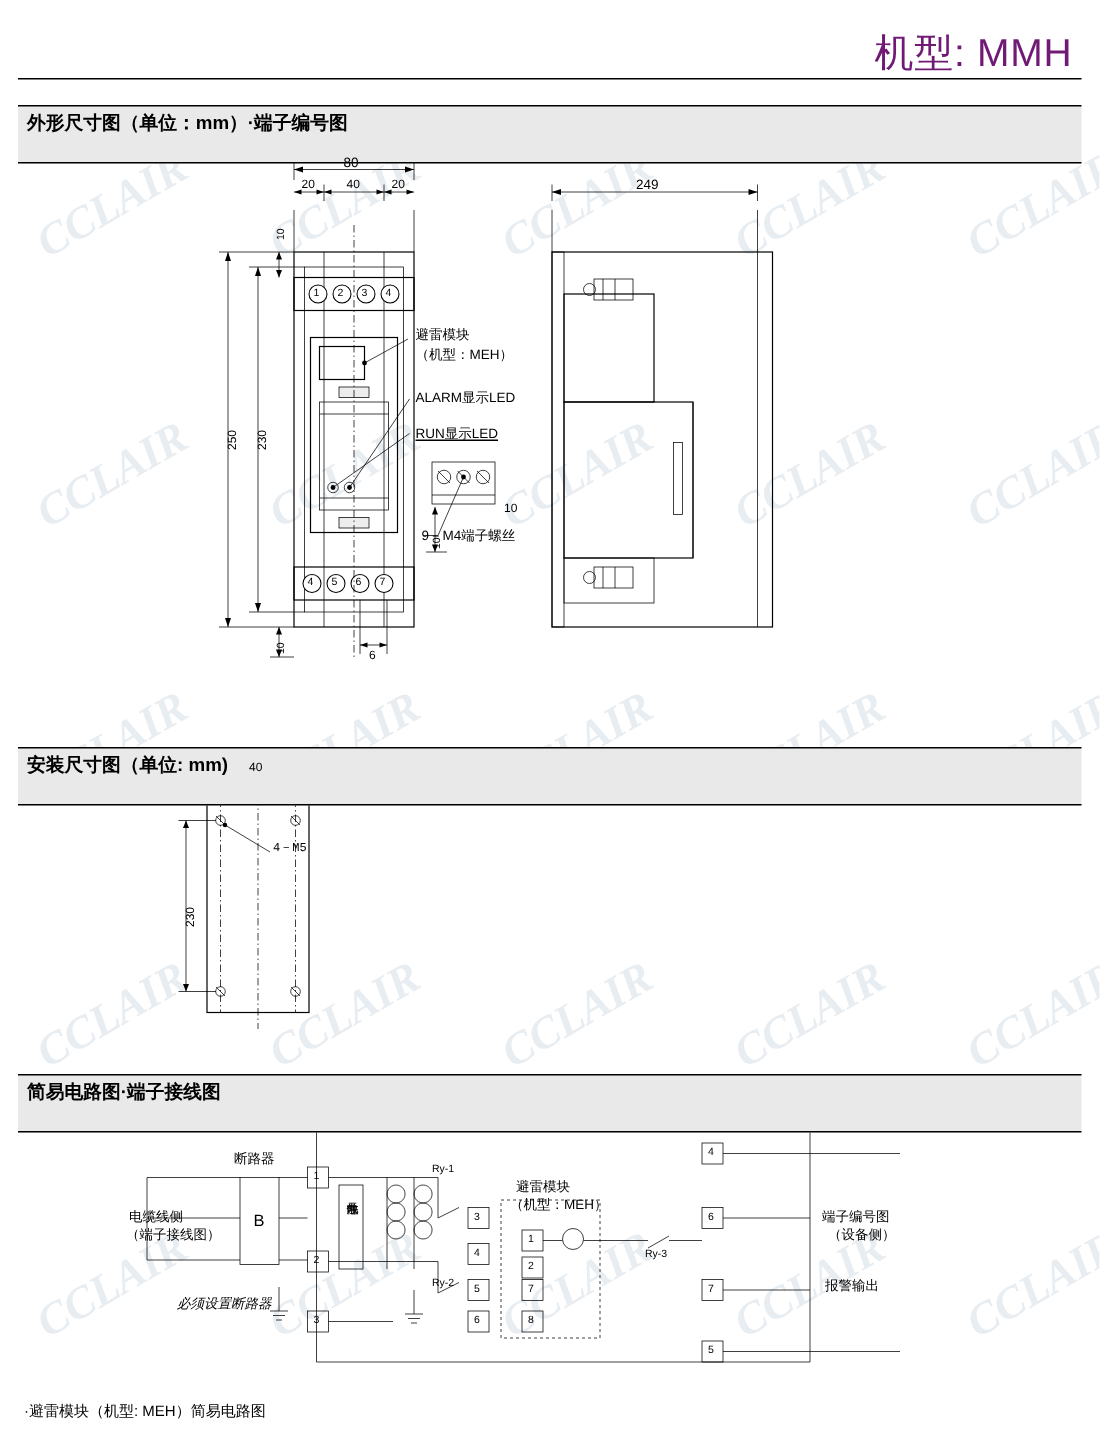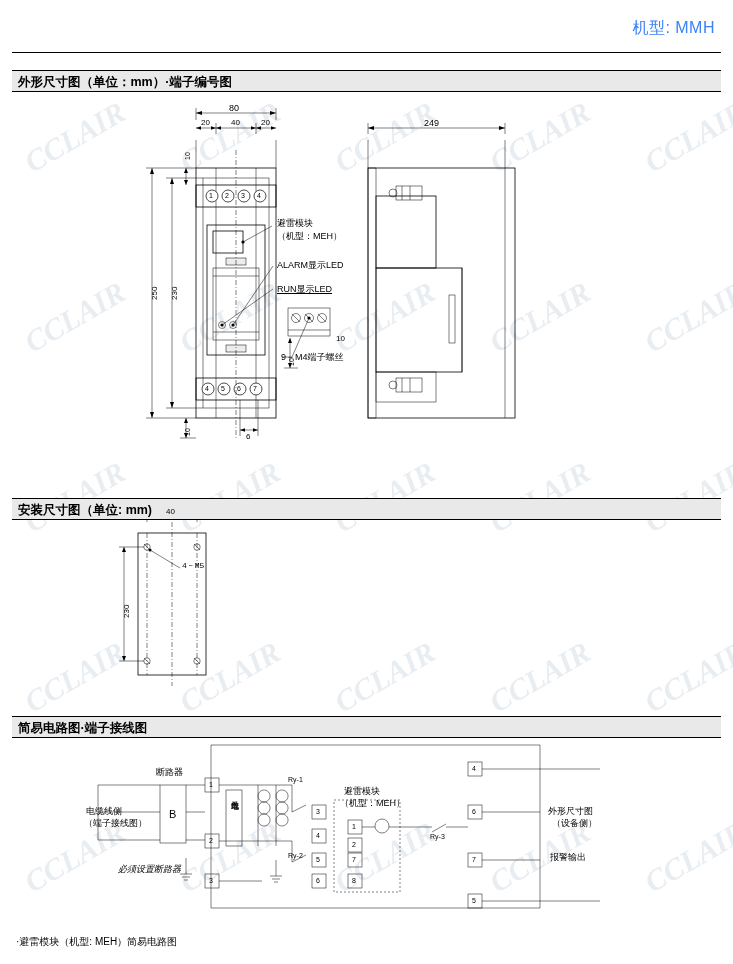--- a/index.html
+++ b/index.html
@@ -19,31 +19,31 @@
     position: absolute;
     left: 0; top: 0;
     width: 733px;
     height: 964px;
   }
   
   .model-title {
     position: absolute;
     right: 18px;
     top: 18px;
-    font-size: 16px;
+    font-size: 26px;
     letter-spacing: 0.5px;
-    color: #3b82f6;
+    color: #701a75;
     white-space: nowrap;
   }
   
   .sec-bar {
     position: absolute;
     left: 12px;
     width: 709px;
-    height: 22px;
+    height: 39px;
     background: #e9e9e9;
     border-top: 1px solid #000;
     border-bottom: 1px solid #000;
     box-sizing: border-box;
   }
   .sec-bar .label {
     position: absolute;
     left: 6px;
     top: 3px;
     font-size: 12.5px;
@@ -444,21 +444,21 @@
   <div class="t" style="left:156px; top:767px;">断路器</div>
   <div class="t" style="left:86px; top:806px;">电缆线侧</div>
   <div class="t" style="left:84px; top:818px;">（端子接线图）</div>
   <div class="t" style="left:118px; top:864px;font-style:italic;">必须设置断路器</div>
   <div class="t" style="left:169px; top:808px; font-size:11px;">B</div>
   <div class="t sm vert" style="left:229px; top:795px;">放电元件</div>
 
   <div class="t" style="left:344px; top:786px;">避雷模块</div>
   <div class="t" style="left:340px; top:798px;">（机型：MEH）</div>
 
-  <div class="t" style="left:548px; top:806px;">外形尺寸图</div>
+  <div class="t" style="left:548px; top:806px;">端子编号图</div>
   <div class="t" style="left:552px; top:818px;">（设备侧）</div>
   <div class="t" style="left:550px; top:853px;font-family:Liberation Mono, monospace;">报警输出</div>
 
   <div class="t xs" style="left:288px; top:776px;">Ry-1</div>
   <div class="t xs" style="left:288px; top:852px;">Ry-2</div>
   <div class="t xs" style="left:430px; top:833px;">Ry-3</div>
 
   <div class="t xs" style="left:209px; top:781px;">1</div>
   <div class="t xs" style="left:209px; top:837px;">2</div>
   <div class="t xs" style="left:209px; top:877px;">3</div>

